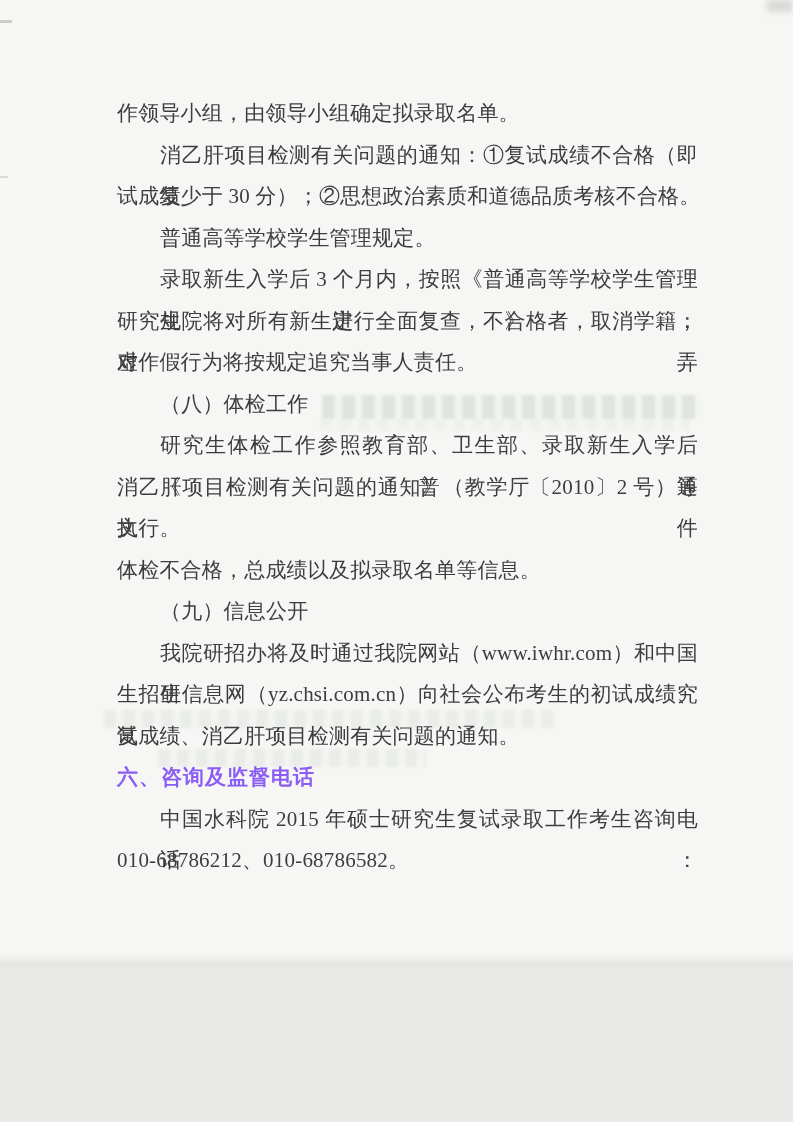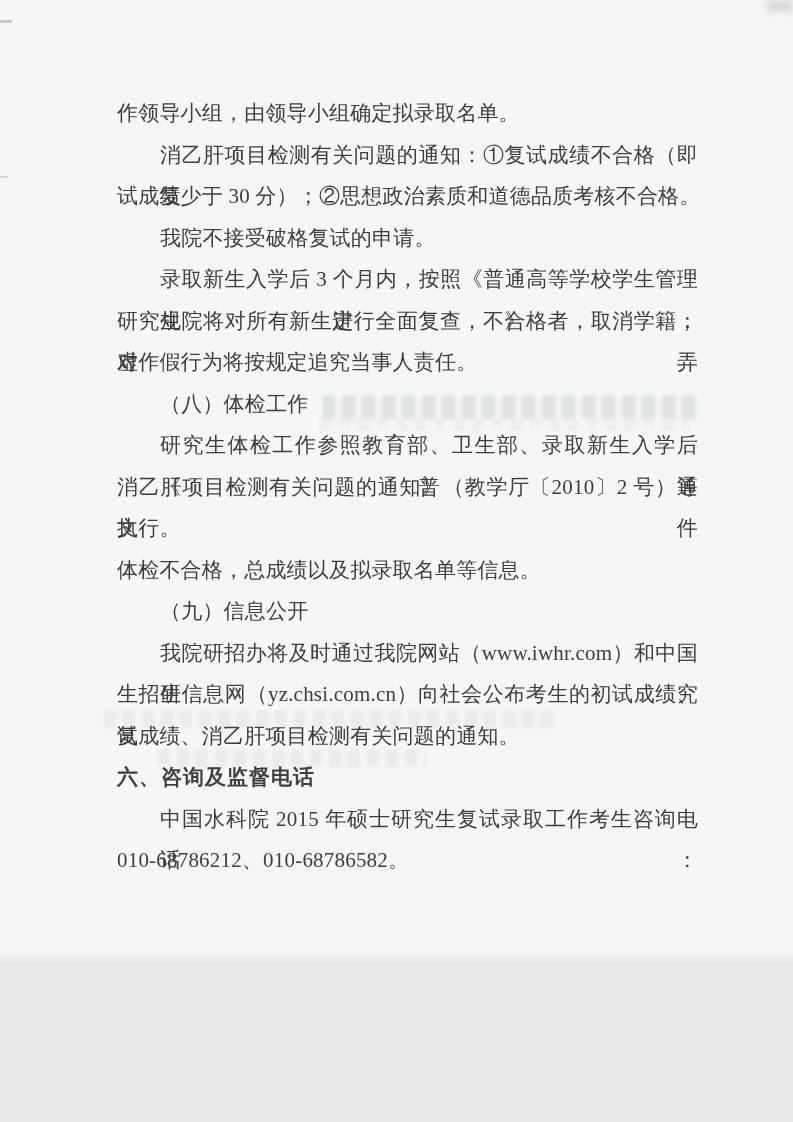--- a/index.html
+++ b/index.html
@@ -45,21 +45,21 @@
     text-align: left;
   }
   .ln.ind { padding-left: 43px; }
   .ln.j {
     white-space: normal;
     text-align: justify;
     text-align-last: justify;
   }
   .ln.bold {
     font-weight: bold;
-    color: #404040;
+    color: #8b5cf6;
     letter-spacing: 1px;
   }
   .footer {
     position: absolute;
     left: 117px;
     top: 1041px;
     width: 488px;
     text-align: center;
     font-size: 16px;
     color: #4a4a4c;
@@ -102,21 +102,21 @@
   <div class="edge-mark" style="left:0; top:176px; width:8px; height:2px; background:rgba(190,190,188,0.5);"></div>
   <div class="edge-mark" style="left:0; top:994px; width:6px; height:2px; background:rgba(255,205,215,0.8);"></div>
   <div class="edge-mark" style="left:0; top:1007px; width:22px; height:2px; background:rgba(205,235,226,0.9);"></div>
   <div class="edge-mark" style="left:9px; top:1088px; width:2px; height:34px; background:rgba(185,185,183,0.6);"></div>
   <div class="edge-mark" style="right:0; top:0; width:26px; height:12px; background:rgba(150,150,148,0.3); filter:blur(3px);"></div>
 
   <div class="content">
     <div class="ln">作领导小组，由领导小组确定拟录取名单。</div>
     <div class="ln ind j">消乙肝项目检测有关问题的通知：①复试成绩不合格（即复</div>
     <div class="ln">试成绩少于 30 分）；②思想政治素质和道德品质考核不合格。</div>
-    <div class="ln ind">我院不接受破格复试的申请。</div>
+    <div class="ln ind">普通高等学校学生管理规定。</div>
     <div class="ln ind j">录取新生入学后 3 个月内，按照《普通高等学校学生管理规定》，</div>
     <div class="ln j">研究生院将对所有新生进行全面复查，不合格者，取消学籍；对弄</div>
     <div class="ln">虚作假行为将按规定追究当事人责任。</div>
     <div class="ln ind">（八）体检工作</div>
     <div class="ln ind j">研究生体检工作参照教育部、卫生部、录取新生入学后《普通</div>
     <div class="ln j">消乙肝项目检测有关问题的通知》（教学厅〔2010〕2 号）等文件</div>
     <div class="ln">执行。</div>
     <div class="ln">体检不合格，总成绩以及拟录取名单等信息。</div>
     <div class="ln ind">（九）信息公开</div>
     <div class="ln ind j">我院研招办将及时通过我院网站（www.iwhr.com）和中国研究</div>

